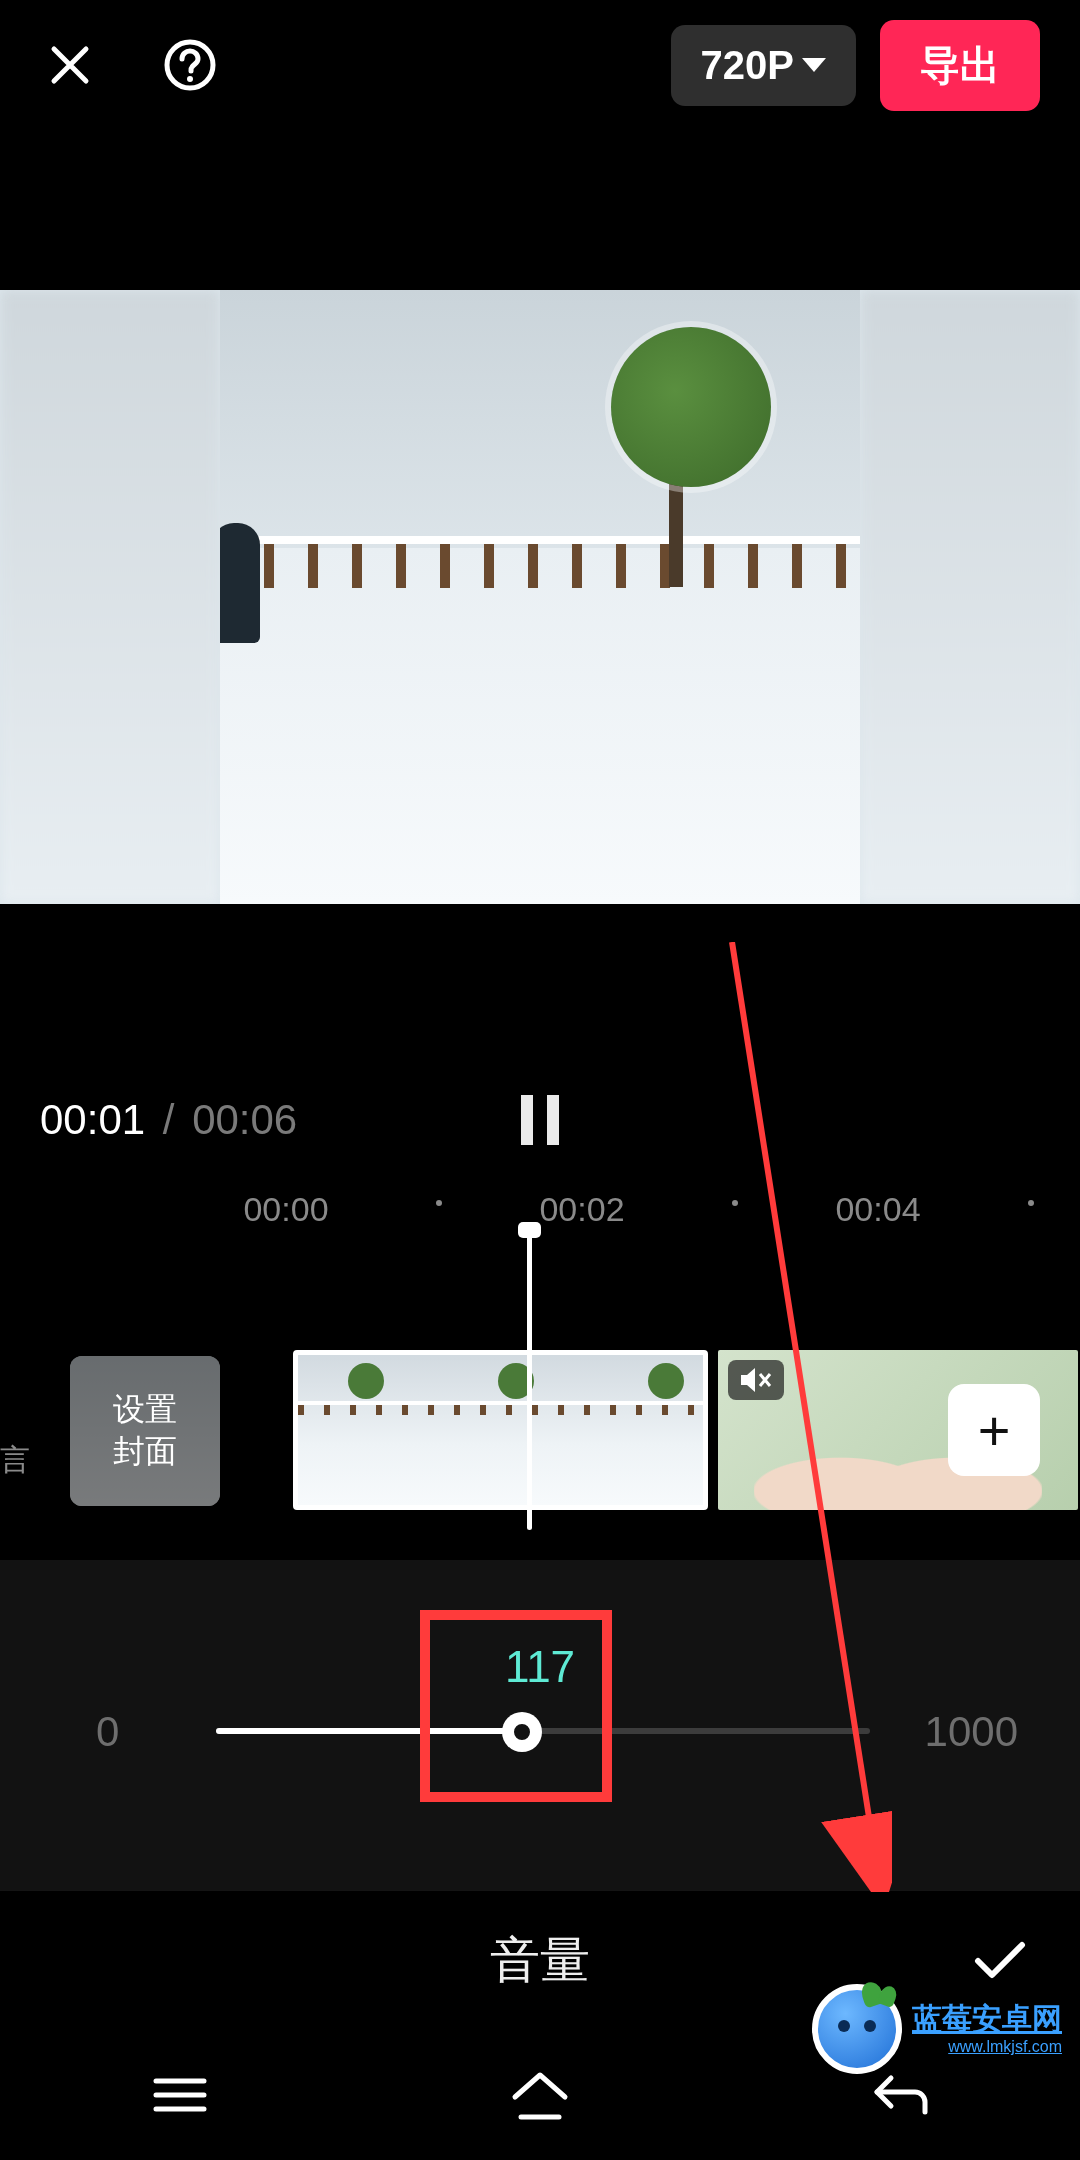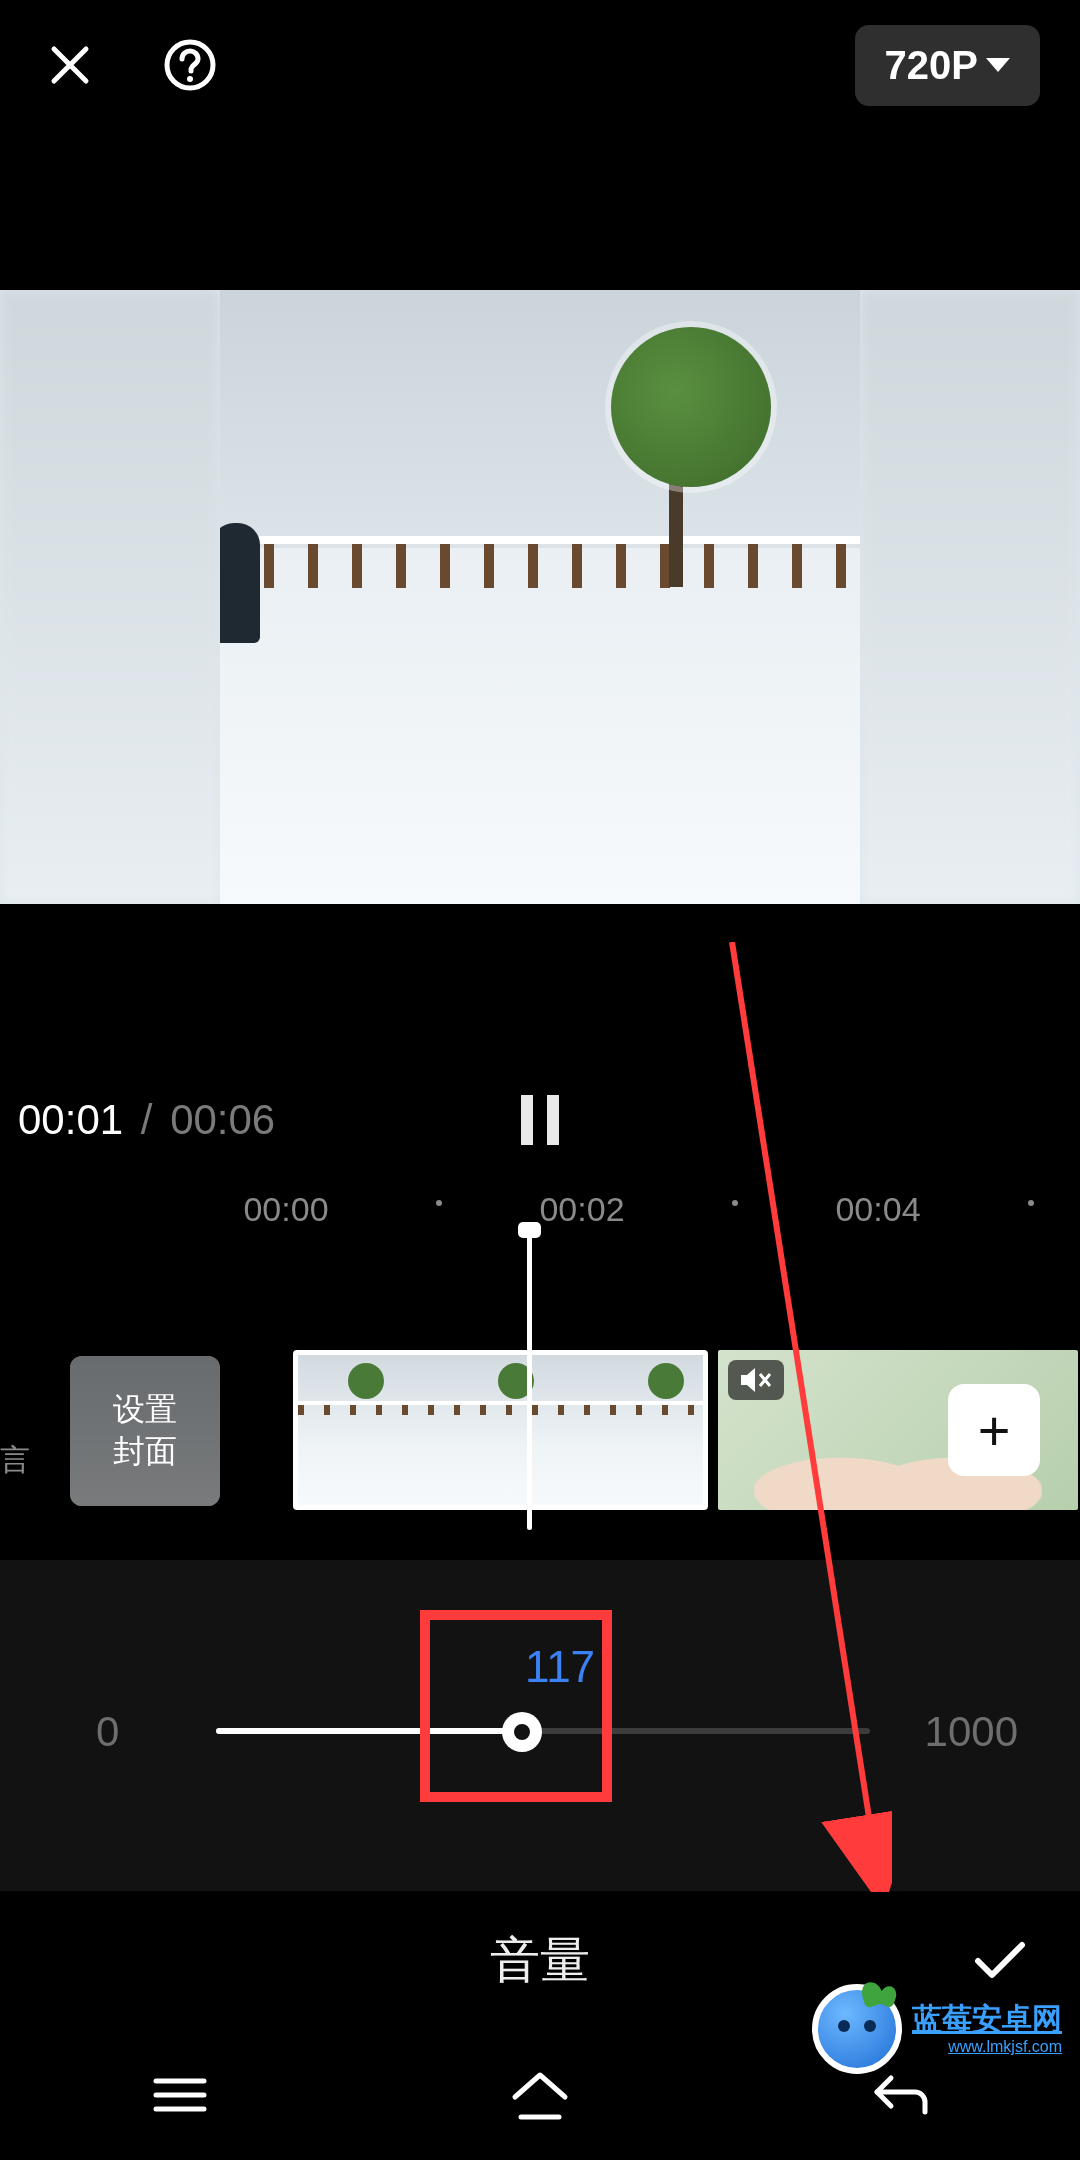--- a/index.html
+++ b/index.html
@@ -79,21 +79,21 @@
   box-shadow: 0 0 0 6px rgba(255,255,255,0.35);
 }
 .scene .person{
   position:absolute; top: 38%; left: -8px; width: 48px; height: 120px;
   background:#1e2932; border-radius: 22px 22px 6px 6px;
 }
 
 
 .playbar {
   position: absolute; top: 1080px; left: 0; right: 0; height: 80px;
-  display: flex; align-items: center; padding: 0 18px;
+  display: flex; align-items: center; padding: 0 40px;
 }
 .timecode { font-size: 42px; }
 .timecode .sep { color:#7a7a7a; margin: 0 6px;}
 .timecode .dur { color:#7a7a7a; }
 .pause-btn { position:absolute; left:50%; transform:translateX(-50%); display:flex; gap:14px; }
 .pause-btn span { width:12px; height:50px; background:#eaeaea; }
 
 
 .ruler {
   position:absolute; top: 1190px; left: 0; right: 0; height: 60px;
@@ -157,21 +157,21 @@
   content:""; position:absolute; top:-8px; left:-9px; width:23px; height:16px; background:#fff; border-radius:5px;
 }
 
 
 .vol-panel{
   position:absolute; top:1560px; left:0; right:0; bottom:270px;
   background:#121212;
 }
 .vol-val{
   position:absolute; top:82px; left:50%; transform:translateX(-50%);
-  font-size:44px; color:#3b82f6;margin-left:20px;
+  font-size:44px; color:#5eead4;
 }
 .vol-min{ position:absolute; top:148px; left:96px; font-size:42px; color:#6e6e6e; }
 .vol-max{ position:absolute; top:148px; right:62px; font-size:42px; color:#6e6e6e; }
 .vol-track{
   position:absolute; top:168px; left:216px; right:210px; height:6px;
   background:#3c3c3c; border-radius:3px;
 }
 .vol-fill{
   position:absolute; top:168px; left:216px; width:310px; height:6px;
   background:#fff; border-radius:3px;
@@ -260,20 +260,23 @@
     <svg width="54" height="54" viewBox="0 0 54 54">
       <circle cx="27" cy="27" r="23" stroke="#fff" stroke-width="5" fill="none"></circle>
       <path d="M19 21c0-5 4-8 8-8s8 3 8 8c0 4-4 5-6 8-1 1-1 3-1 4" stroke="#fff" stroke-width="5" fill="none" stroke-linecap="round"></path>
       <circle cx="27" cy="41" r="3" fill="#fff"></circle>
     </svg>
   </div>
   <div class="spacer"></div>
   <div class="res-btn">
     <span>720P</span>
     <span class="caret"></span>
+  </div>
+  <div class="export-btn">
+    <span>导出</span>
   </div>
 </div>
 
 <div class="preview">
   <div class="blur-left"></div>
   <div class="blur-right"></div>
   <div class="scene">
     <div class="sky"></div>
       <div class="snow"></div>
     <div class="fence"></div>

